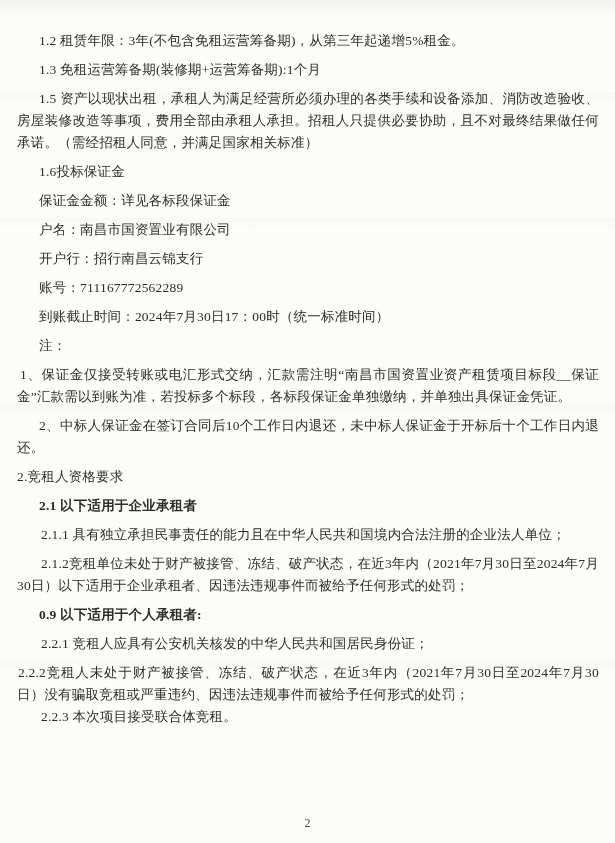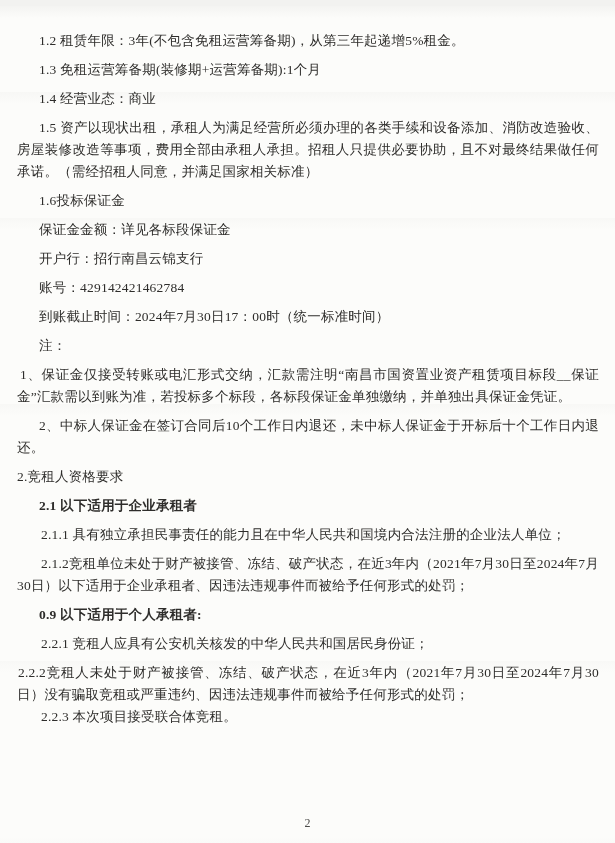--- a/index.html
+++ b/index.html
@@ -67,26 +67,26 @@
 
   <div class="streak s1"></div>
   <div class="streak s2"></div>
   <div class="streak s3"></div>
   <div class="streak s4"></div>
   <div class="streak s5"></div>
   <div class="streak s6"></div>
 
   <p class="ind">1.2 租赁年限：3年(不包含免租运营筹备期)，从第三年起递增5%租金。</p>
   <p class="ind">1.3 免租运营筹备期(装修期+运营筹备期):1个月</p>
-  <p class="ind">1.4 经营业态：商业</p>
   <p class="ind">1.5 资产以现状出租，承租人为满足经营所必须办理的各类手续和设备添加、消防改造验收、房屋装修改造等事项，费用全部由承租人承担。招租人只提供必要协助，且不对最终结果做任何承诺。（需经招租人同意，并满足国家相关标准）</p>
   <p class="ind">1.6投标保证金</p>
   <p class="ind">保证金金额：详见各标段保证金</p>
+  <p class="ind">户名：南昌市国资置业有限公司</p>
   <p class="ind">开户行：招行南昌云锦支行</p>
-  <p class="ind">账号：429142421462784</p>
+  <p class="ind">账号：711167772562289</p>
   <p class="ind">到账截止时间：2024年7月30日17：00时（统一标准时间）</p>
   <p class="ind">注：</p>
   <p class="note">1、保证金仅接受转账或电汇形式交纳，汇款需注明“南昌市国资置业资产租赁项目标段__保证金”汇款需以到账为准，若投标多个标段，各标段保证金单独缴纳，并单独出具保证金凭证。</p>
   <p class="ind">2、中标人保证金在签订合同后10个工作日内退还，未中标人保证金于开标后十个工作日内退还。</p>
 
   <p class="h2">2.竞租人资格要求</p>
   <p class="h3">2.1 以下适用于企业承租者</p>
   <p class="ind2">2.1.1 具有独立承担民事责任的能力且在中华人民共和国境内合法注册的企业法人单位；</p>
   <p class="ind2">2.1.2竞租单位未处于财产被接管、冻结、破产状态，在近3年内（2021年7月30日至2024年7月30日）以下适用于企业承租者、因违法违规事件而被给予任何形式的处罚；</p>
   <p class="h3">0.9 以下适用于个人承租者:</p>

